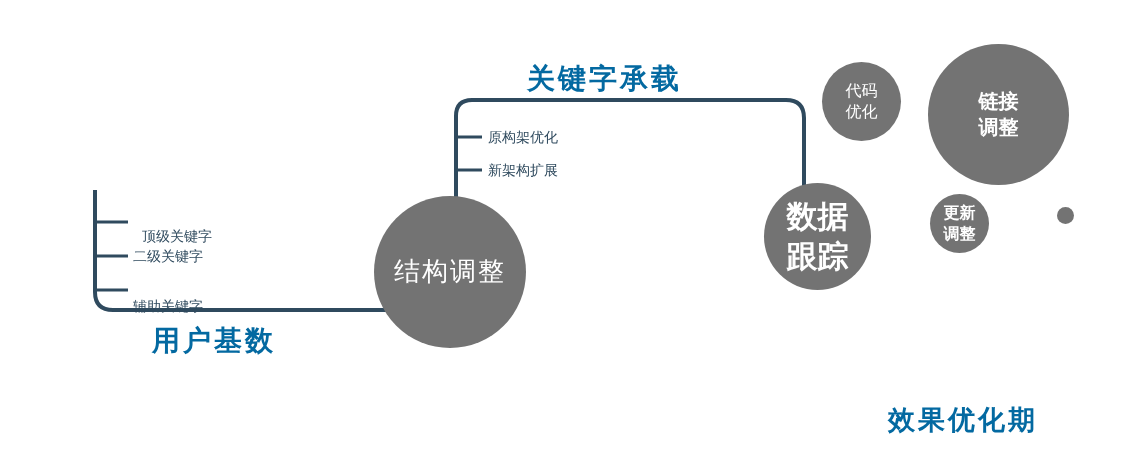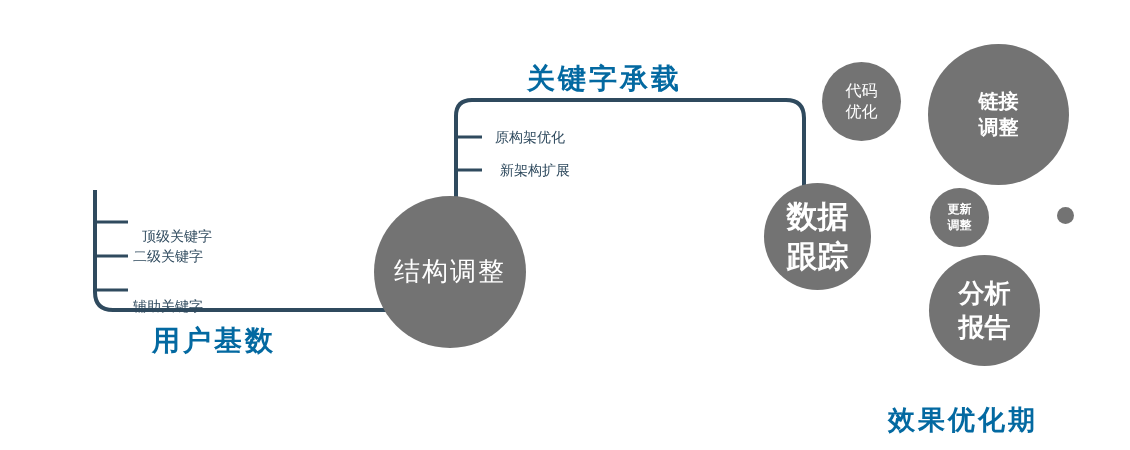--- a/index.html
+++ b/index.html
@@ -12,35 +12,35 @@
     position:absolute; border-radius:50%; background:#737373; color:#ffffff;
     display:flex; align-items:center; justify-content:center; text-align:center;
     z-index:2;
   }
   .circle .lbl { line-height:1.28; }
   #c-traffic   { left:12px;  top:58px;  width:168px; height:168px; font-size:28px; letter-spacing:2px; }
   #c-structure { left:374px; top:196px; width:152px; height:152px; font-size:26px; letter-spacing:2px; }
   #c-data      { left:764px; top:183px; width:107px; height:107px; font-size:31px; font-weight:600; }
   #c-code      { left:822px; top:62px;  width:79px;  height:79px;  font-size:16px; }
   #c-link      { left:928px; top:44px;  width:141px; height:141px; font-size:20px; font-weight:600; }
-  #c-update    { left:930px; top:188px; width:59px;  height:59px;  font-size:12px; font-weight:700; }
+  #c-update    { left:930px; top:194px; width:59px;  height:59px;  font-size:16px; font-weight:700; }
   #c-dot       { left:1057px;top:207px; width:17px;  height:17px; }
   #c-report    { left:929px; top:255px; width:111px; height:111px; font-size:26px; font-weight:600; }
 
   .big-label { position:absolute; color:#0369a1; font-weight:700; z-index:3; white-space:nowrap; }
   #lbl-keyword  { left:527px; top:60px;  font-size:28px; letter-spacing:3px; }
   #lbl-userbase { left:152px; top:322px; font-size:28px; letter-spacing:3px; }
   #lbl-footer   { left:888px; top:402px; font-size:27px; font-weight:600; letter-spacing:3px; }
 
   .branch-label { position:absolute; color:#2f4a5e; font-size:14px; z-index:3; white-space:nowrap; }
   #b-traffic-0   { left:133px; top:228px;margin-left:9px; }
   #b-traffic-1   { left:133px; top:248px; }
   #b-traffic-2   { left:133px; top:282px;margin-top:16px; }
-  #b-structure-0 { left:488px; top:129px;margin-left:7px; }
-  #b-structure-1 { left:488px; top:162px;margin-left:12px; }
+  #b-structure-0 { left:488px; top:129px; }
+  #b-structure-1 { left:488px; top:162px; }
 </style>
 </head>
 <body>
 
 <div class="stage">
 
   <svg class="wires" viewBox="0 0 1130 450">
     <path d="M95 190 L95 292 Q95 310 113 310 L412 310" fill="none" stroke="#2f4a5e" stroke-width="4"></path>
     <path d="M95 222 H128 M95 256 H128 M95 290 H128" fill="none" stroke="#2f4a5e" stroke-width="3"></path>
     <path d="M456 206 L456 116 Q456 100 472 100 L786 100 Q804 100 804 118 L804 190" fill="none" stroke="#2f4a5e" stroke-width="4"></path>
@@ -75,26 +75,20 @@
 
   <div class="circle" id="c-update">
     <div class="lbl">
       <span>更新</span><br>
       <span>调整</span>
     </div>
   </div>
 
   <div class="circle" id="c-dot"></div>
 
-  <div class="circle" id="c-report">
-    <div class="lbl">
-      <span>分析</span><br>
-      <span>报告</span>
-    </div>
-  </div>
 
   <div class="big-label" id="lbl-keyword">关键字承载</div>
   <div class="big-label" id="lbl-footer">效果优化期</div>
   <div class="big-label" id="lbl-userbase">用户基数</div>
 
   <div class="branch-label" id="b-traffic-0">顶级关键字</div>
   <div class="branch-label" id="b-traffic-1">二级关键字</div>
   <div class="branch-label" id="b-traffic-2">辅助关键字</div>
   <div class="branch-label" id="b-structure-0">原构架优化</div>
   <div class="branch-label" id="b-structure-1">新架构扩展</div>

